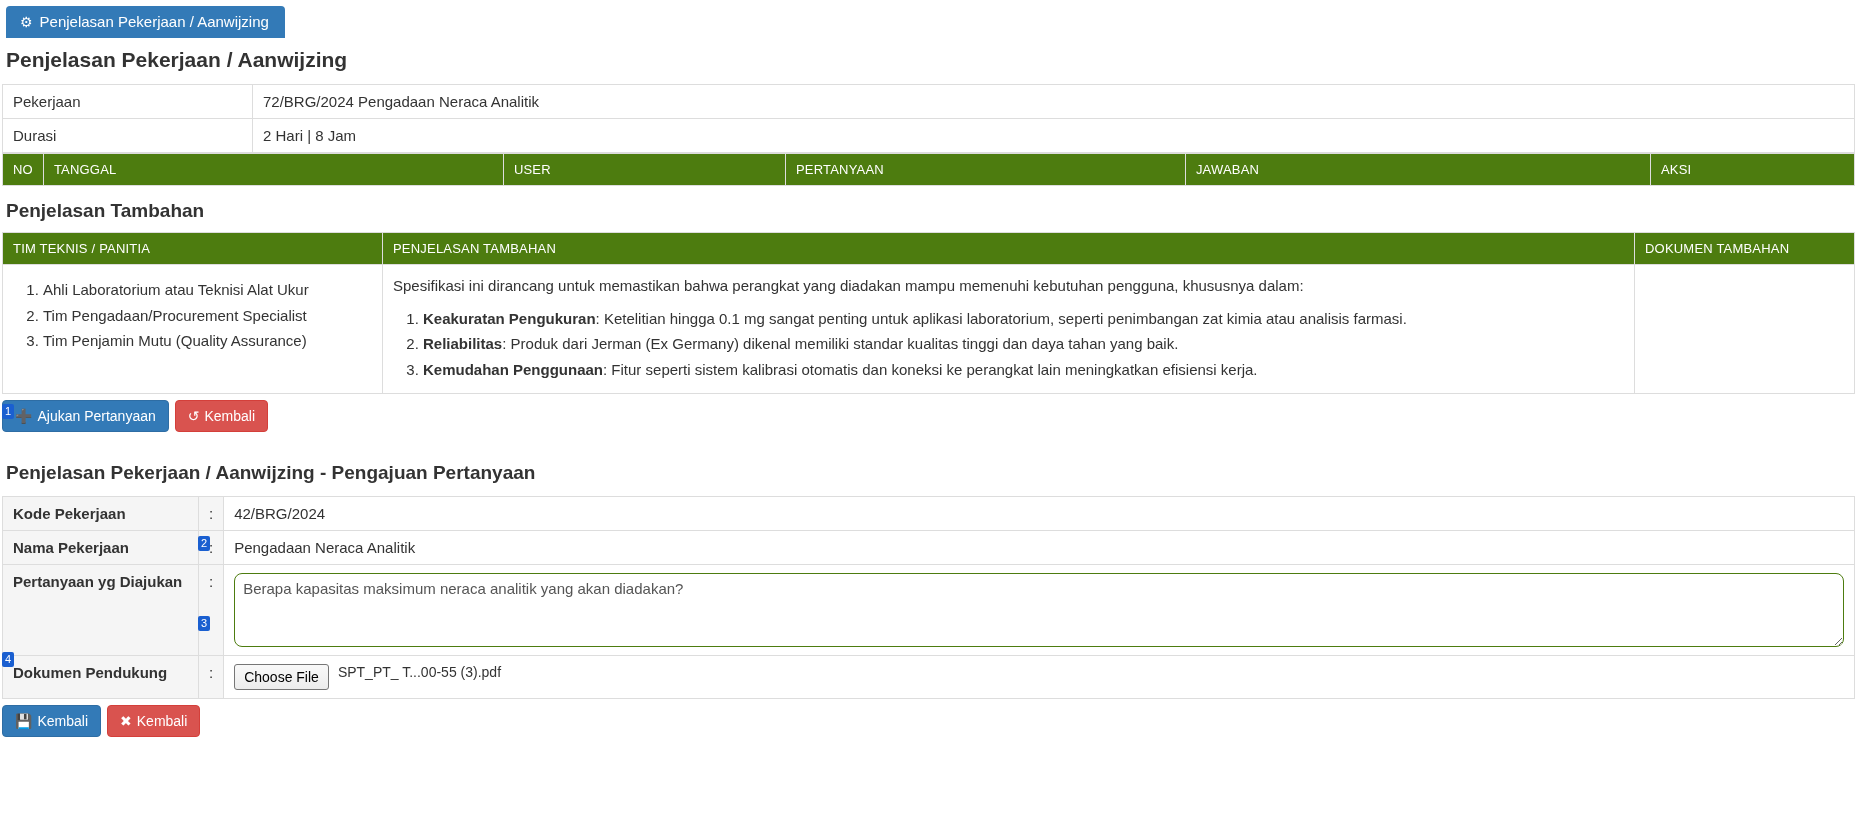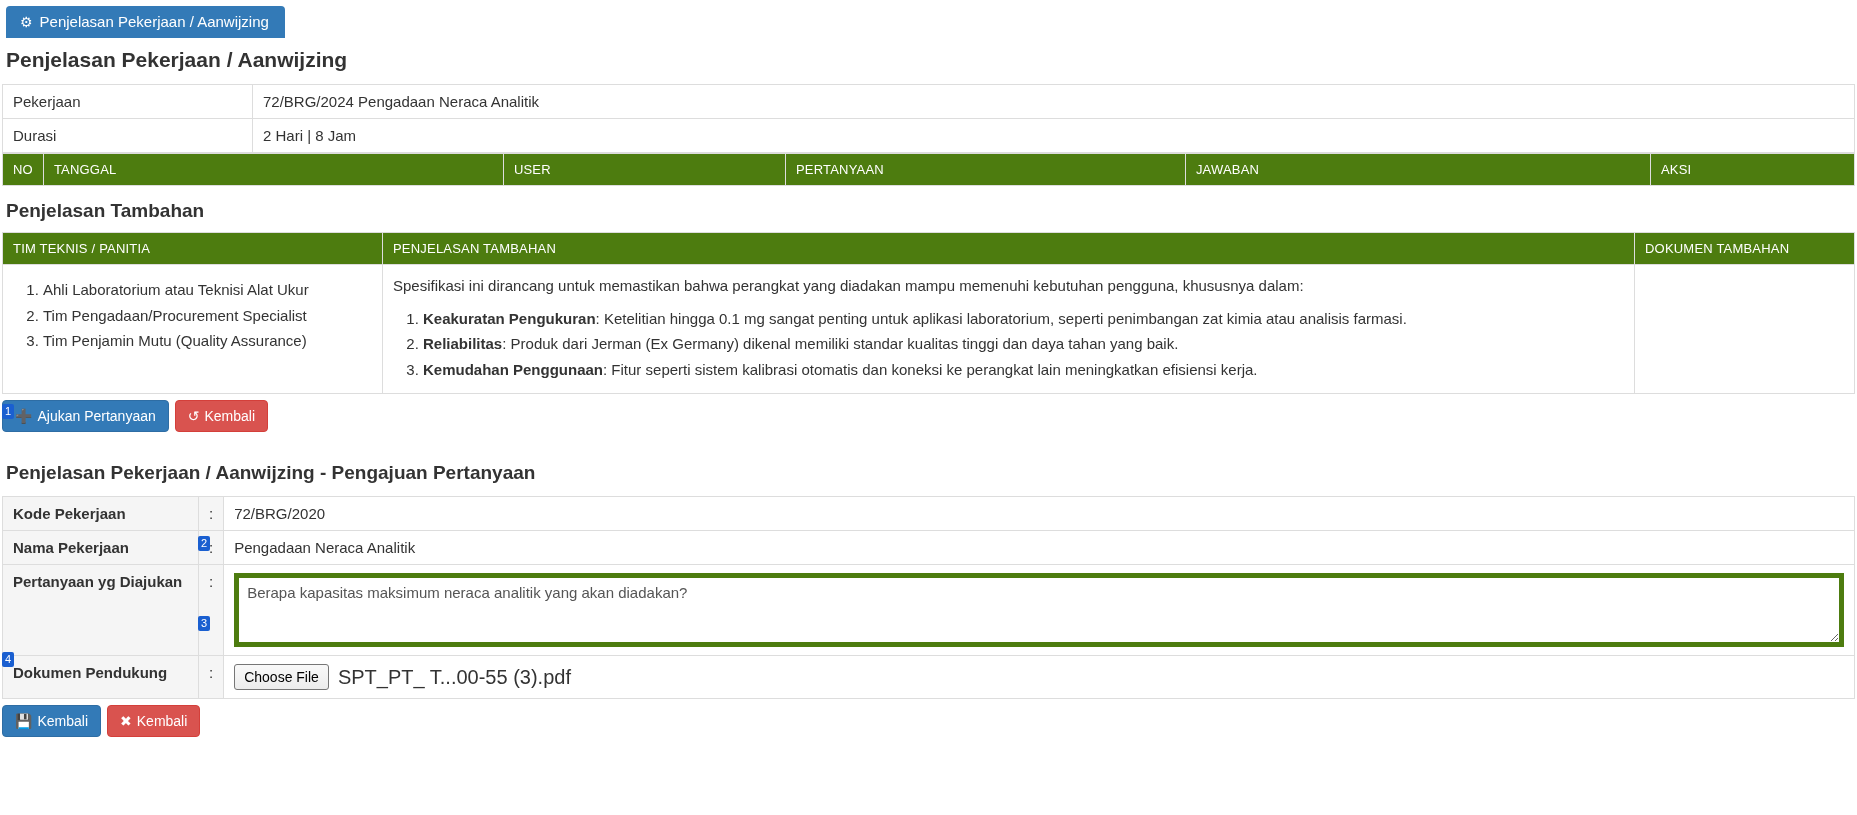--- a/index.html
+++ b/index.html
@@ -113,40 +113,40 @@
   .form-table td.fval { padding: 8px 10px; }
   .form-table tr.h td { height: 34px; }
 
   textarea.qa {
     width: 100%;
     height: 74px;
     resize: vertical;
     font-family: "Liberation Sans", sans-serif;
     font-size: 15px;
     color: #555;
-    border: 5px solid #4d7c0f;
-    border-radius: 0;
+    border: 1px solid #4d7c0f;
+    border-radius: 8px;
     padding: 6px 8px;
     background: #fff;
     display: block;
   }
 
-  .filerow { display: flex; align-items: center; gap: 9px; }
+  .filerow { display: flex; gap: 9px; }
   .choose-file {
     font-family: "Liberation Sans", sans-serif;
     font-size: 14px;
     padding: 3px 9px;
     border: 1px solid #767676;
     border-radius: 3px;
     background: linear-gradient(#f9f9f9,#ececec);
     color: #000;
     cursor: pointer;
     line-height: 1.3;
   }
-  .fname { font-size: 20px; color: #333; }
+  .fname { font-size: 14px; color: #333; }
 
   
   .badge {
     position: absolute;
     background: #1a5fd0;
     color: #fff;
     font-size: 11px;
     line-height: 12px;
     font-family: "Liberation Sans", sans-serif;
     padding: 1px 3px 2px 3px;
@@ -238,21 +238,21 @@
     </button>
   </div>
 
   <h2 class="sub-title">Penjelasan Pekerjaan / Aanwijzing - Pengajuan Pertanyaan</h2>
 
   <table class="tbl form-table">
     <tbody>
       <tr class="h">
         <td class="flabel">Kode Pekerjaan</td>
         <td class="colon">:</td>
-        <td class="fval">72/BRG/2020</td>
+        <td class="fval">42/BRG/2024</td>
       </tr>
       <tr class="h">
         <td class="flabel">Nama Pekerjaan</td>
         <td class="colon">:</td>
         <td class="fval">Pengadaan Neraca Analitik</td>
       </tr>
       <tr>
         <td class="flabel">Pertanyaan yg Diajukan</td>
         <td class="colon">:</td>
         <td class="fval">

